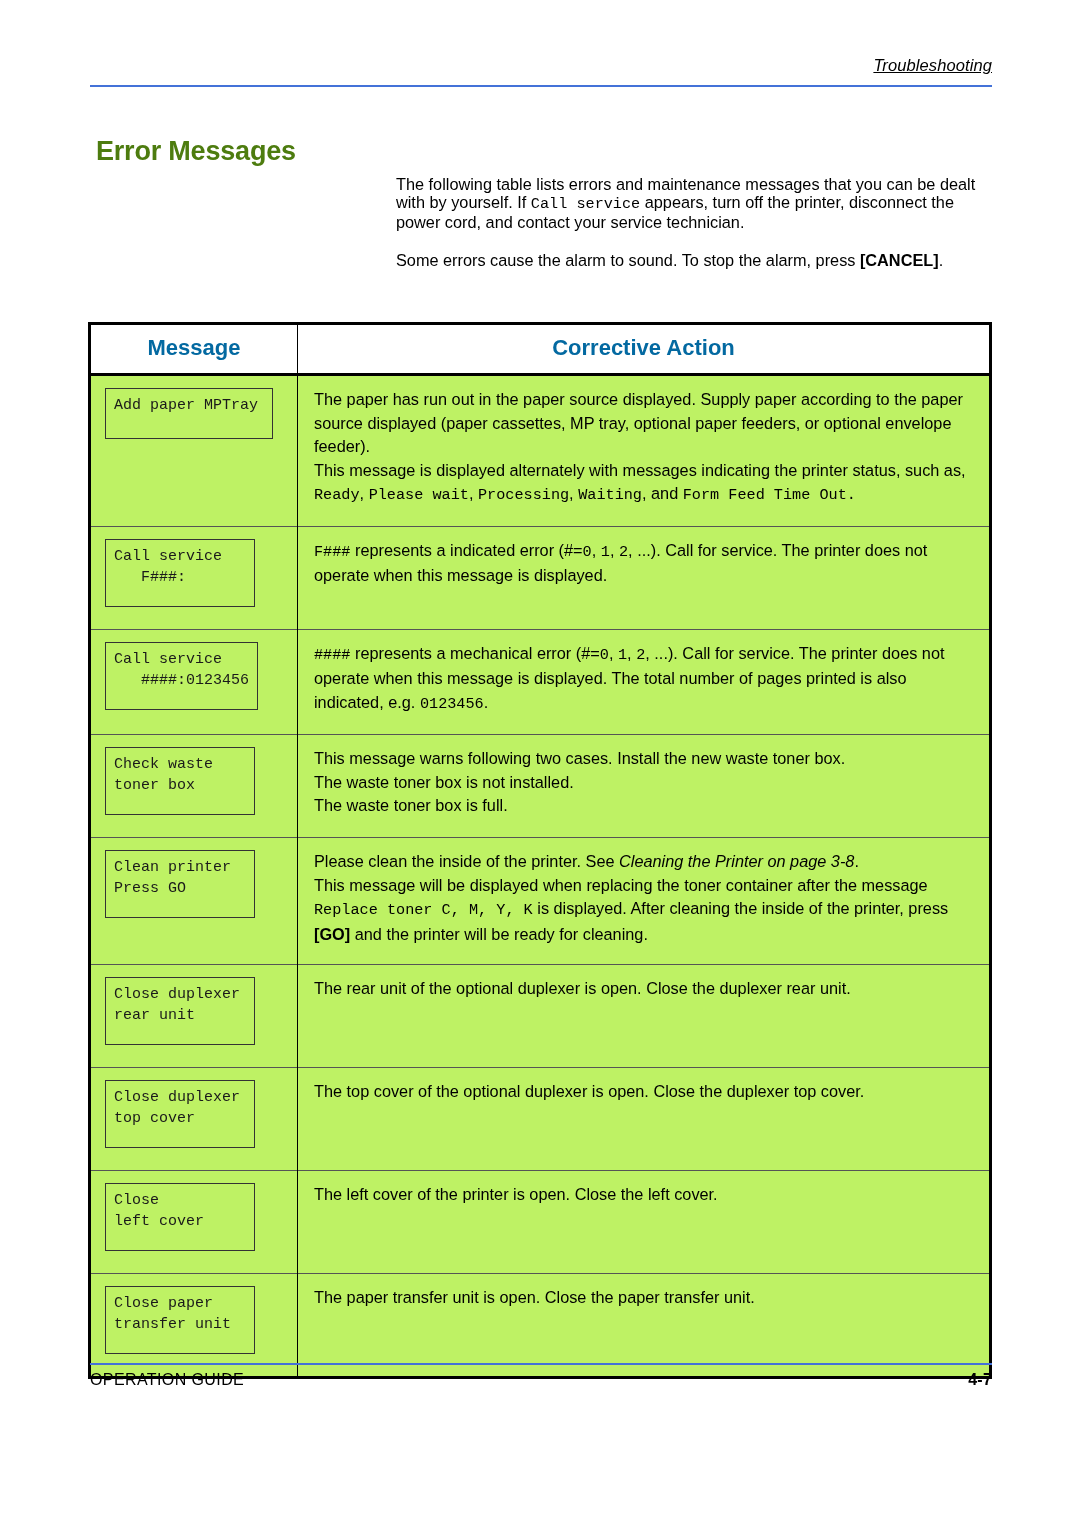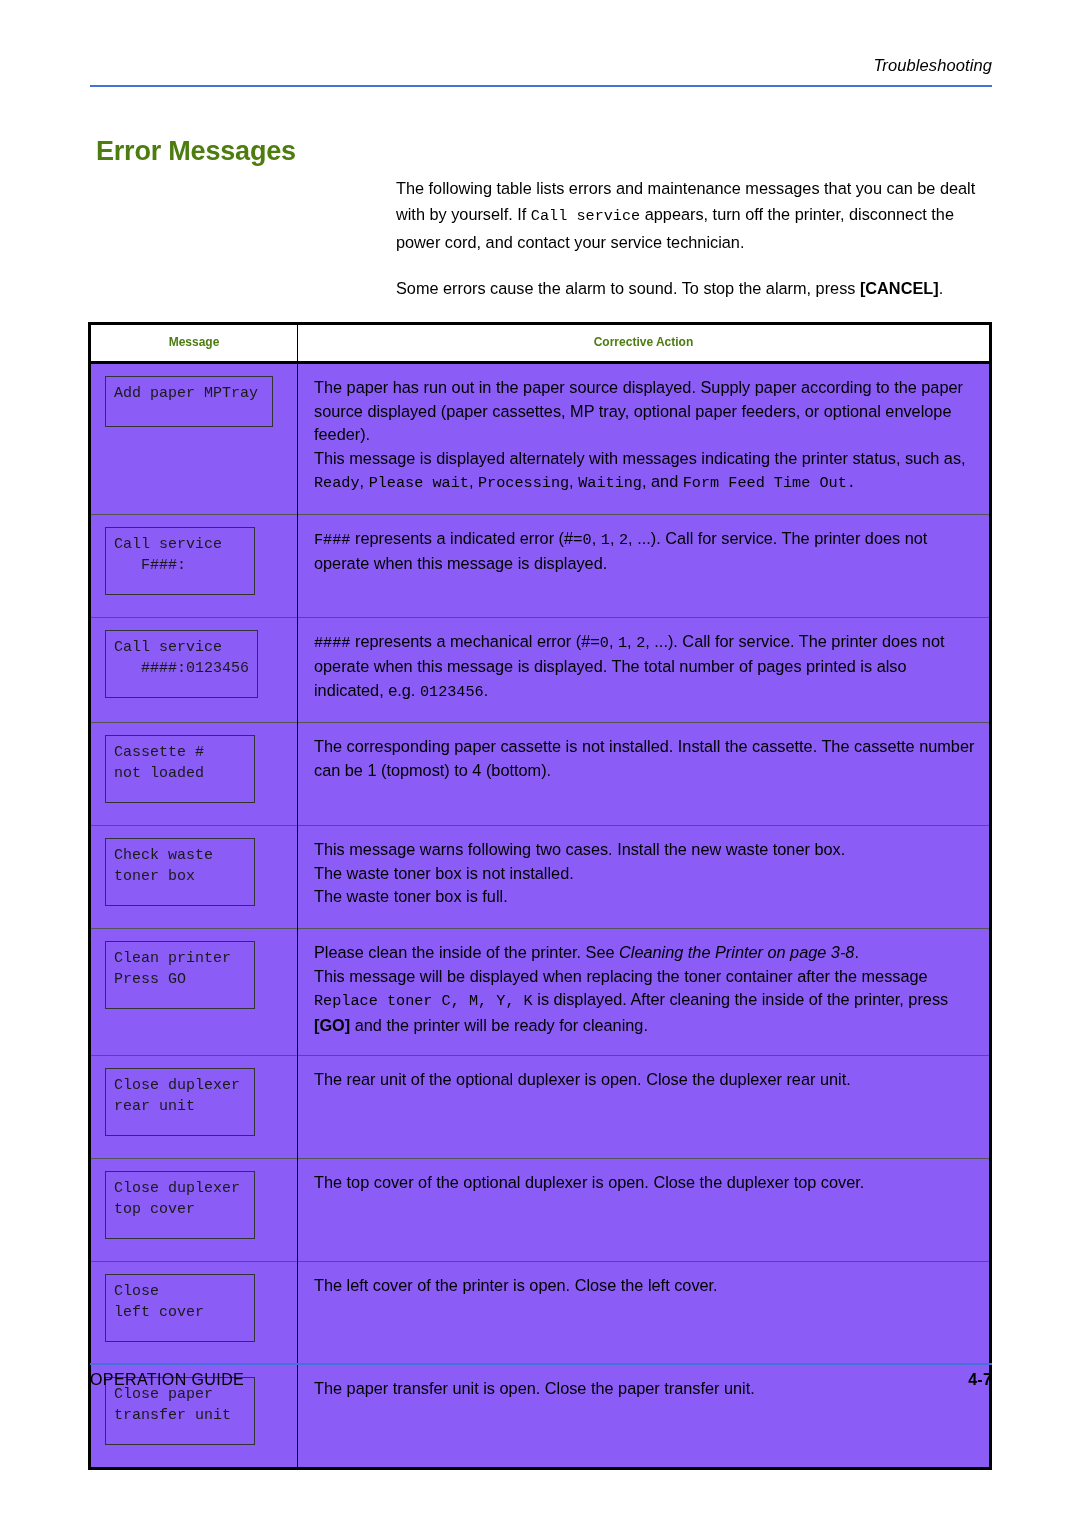--- a/index.html
+++ b/index.html
@@ -24,20 +24,21 @@
     height: 1528px;
   }
 
   
   .running-header {
     position: absolute;
     left: 90px;
     top: 56px;
     width: 902px;
     text-align: right;
+    text-decoration: underline;
   }
   .running-header .label {
     font-style: italic;
     font-size: 16.5px;
     letter-spacing: 0.1px;
     color: #000;
   }
   .header-rule {
     position: absolute;
     left: 90px;
@@ -61,21 +62,21 @@
   
   .intro {
     position: absolute;
     left: 396px;
     top: 175px;
     width: 600px;
   }
   .intro p {
     margin: 0 0 20px 0;
     font-size: 16.3px;
-    line-height: 26px;
+    line-height: 18px;
     text-align: left;
   }
   .intro p:last-child { margin-bottom: 16px; }
 
   .mono {
     font-family: "Liberation Mono", "DejaVu Sans Mono", monospace;
     font-size: 15.2px;
     letter-spacing: 0px;
   }
   .key {
@@ -94,34 +95,34 @@
     border-collapse: collapse;
     table-layout: fixed;
     border: 3px solid #000;
   }
   .msg-table col.c-msg { width: 208px; }
   .msg-table col.c-act { width: 693px; }
 
   .msg-table thead th {
     border-bottom: 3px solid #000;
     padding: 10px 0 12px 0;
-    color: #4d7c0f;
-    font-size: 12px;
+    color: #0369a1;
+    font-size: 22px;
     font-weight: bold;
     text-align: center;
     vertical-align: middle;
   }
   .msg-table thead th.th-msg {
     border-right: 1.5px solid #000;
   }
 
   .msg-table tbody td {
     border-top: 1.5px solid #555;
     vertical-align: top;
-    background: #8b5cf6;
+    background: #bef264;
   }
   .msg-table tbody tr:first-child td {
     border-top: none;
   }
   .msg-table td.cell-msg {
     border-right: 1.5px solid #000;
     padding: 12px 10px 22px 14px;
   }
   .msg-table td.cell-act {
     padding: 12px 14px 18px 16px;
@@ -223,29 +224,20 @@
         <tr>
           <td class="cell-msg"><div class="lcd">Call service
    ####:0123456</div></td>
           <td class="cell-act">
             <div class="action-text">
               <span class="line"><span class="mono">####</span><span> represents a mechanical error (#=</span><span class="mono">0</span><span>, </span><span class="mono">1</span><span>, </span><span class="mono">2</span><span>, ...). Call for service. The printer does not operate when this message is displayed. The total number of pages printed is also indicated, e.g. </span><span class="mono">0123456</span><span>.</span></span>
             </div>
           </td>
         </tr>
         <tr>
-          <td class="cell-msg"><div class="lcd">Cassette #
-not loaded</div></td>
-          <td class="cell-act">
-            <div class="action-text">
-              <span class="line"><span>The corresponding paper cassette is not installed. Install the cassette. The cassette number can be 1 (topmost) to 4 (bottom).</span></span>
-            </div>
-          </td>
-        </tr>
-        <tr>
           <td class="cell-msg"><div class="lcd">Check waste
 toner box</div></td>
           <td class="cell-act">
             <div class="action-text">
               <span class="line"><span>This message warns following two cases. Install the new waste toner box.</span></span>
               <span class="line"><span>The waste toner box is not installed.</span></span>
               <span class="line"><span>The waste toner box is full.</span></span>
             </div>
           </td>
         </tr>

